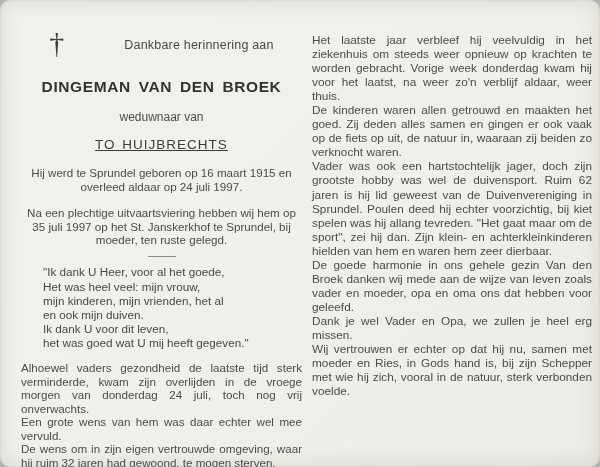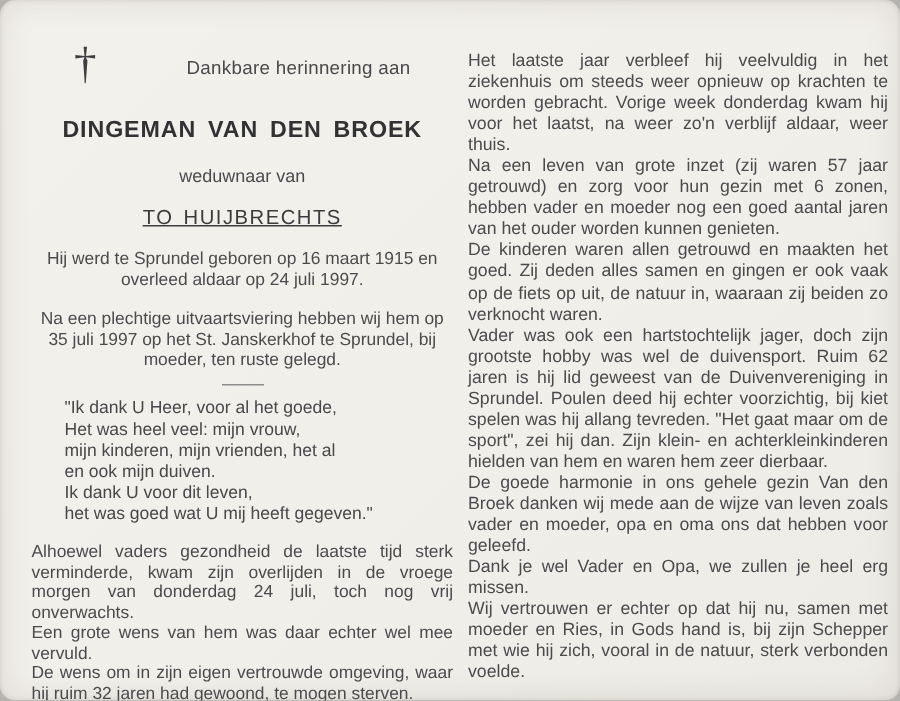--- a/index.html
+++ b/index.html
@@ -94,21 +94,20 @@
     <div class="body-block">
       <p>Alhoewel vaders gezondheid de laatste tijd sterk verminderde, kwam zijn overlijden in de vroege morgen van donderdag 24 juli, toch nog vrij onverwachts.</p>
       <p>Een grote wens van hem was daar echter wel mee vervuld.</p>
       <p>De wens om in zijn eigen vertrouwde omgeving, waar hij ruim 32 jaren had gewoond, te mogen sterven.</p>
 
     </div>
   </div>
 
   <div class="col right">
     <p>Het laatste jaar verbleef hij veelvuldig in het ziekenhuis om steeds weer opnieuw op krachten te worden gebracht. Vorige week donderdag kwam hij  voor het laatst, na weer zo'n verblijf aldaar, weer thuis.</p>
-    <p>Na een leven van grote inzet (zij waren 57 jaar getrouwd) en zorg voor hun gezin met 6 zonen, hebben vader en moeder nog een goed aantal jaren van het ouder worden kunnen genieten.</p>
     <p>De kinderen waren allen getrouwd en maakten het goed. Zij deden alles samen en gingen er ook vaak op de fiets op uit, de natuur in, waaraan zij beiden zo verknocht waren.</p>
     <p>Vader was ook een hartstochtelijk jager, doch zijn grootste hobby was wel de duivensport. Ruim 62 jaren is hij lid geweest van de Duivenvereniging in Sprundel. Poulen deed hij echter voorzichtig, bij kiet spelen was hij allang tevreden. "Het gaat maar om de sport", zei hij dan. Zijn klein- en achterkleinkinderen hielden van hem en waren hem zeer dierbaar.</p>
     <p>De goede harmonie in ons gehele gezin Van den Broek danken wij mede aan de wijze van leven zoals vader en moeder, opa en oma ons dat hebben voor geleefd.</p>
     <p>Dank je wel Vader en Opa, we zullen je heel erg missen.</p>
     <p>Wij vertrouwen er echter op dat hij nu, samen met moeder en Ries, in Gods hand is, bij zijn Schepper met wie hij zich, vooral in de natuur, sterk verbonden voelde.</p>
 
   </div>
 
 </div>
 

